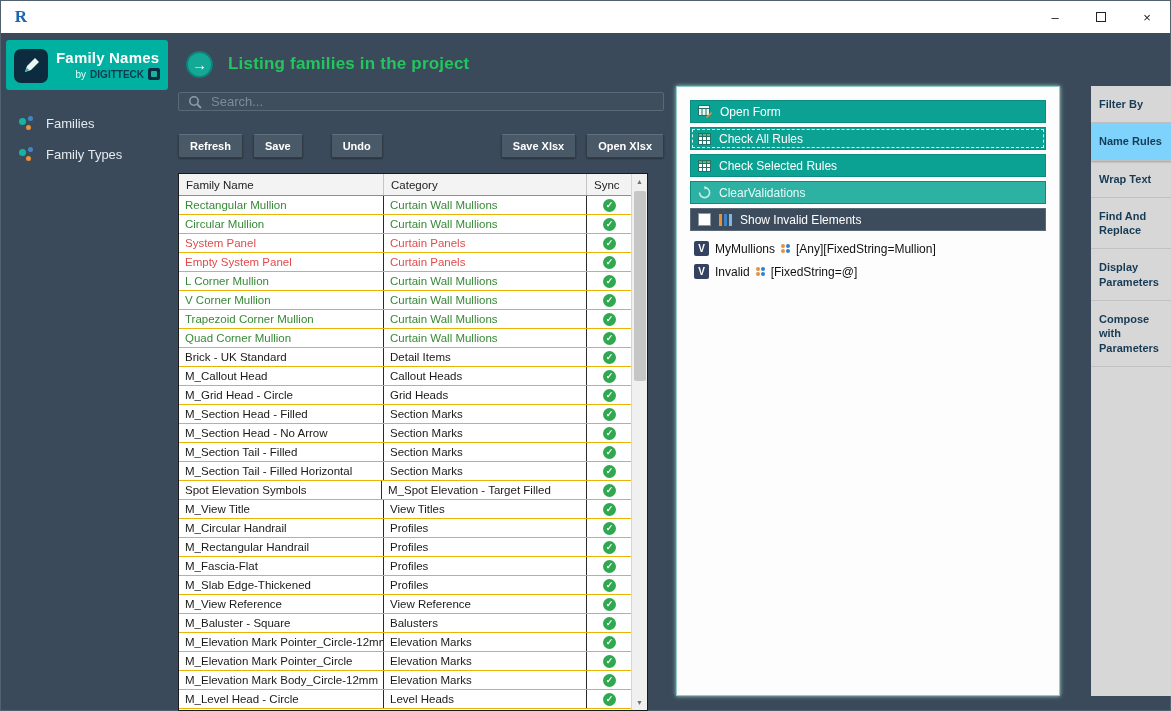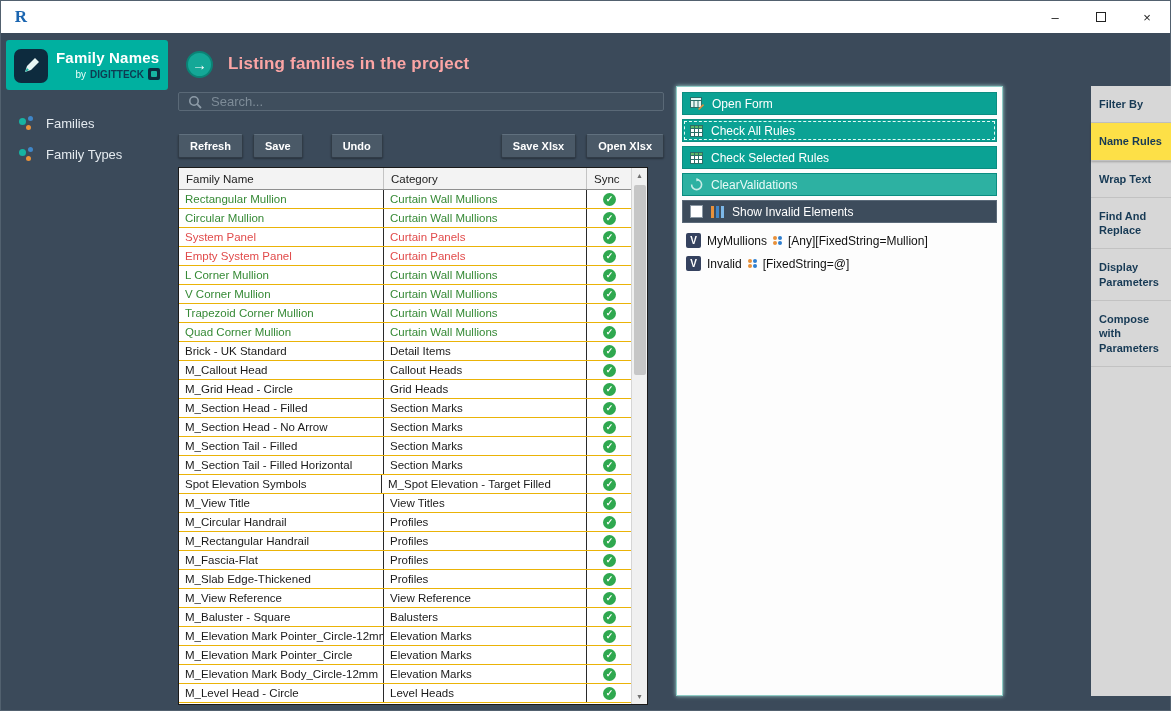--- a/index.html
+++ b/index.html
@@ -32,55 +32,55 @@
   .dot-cluster .d { position:absolute; border-radius:50%; }
   .dot-cluster .d1 { width:7px; height:7px; background:#17b3a2; left:0; top:2px; }
   .dot-cluster .d2 { width:5px; height:5px; background:#3f86c8; left:9px; top:0; }
   .dot-cluster .d3 { width:5px; height:5px; background:#e8913a; left:7px; top:9px; }
 
   
   .center { position:absolute; left:177px; top:14px; width:486px; bottom:12px; }
   .center-header { display:flex; align-items:center; gap:15px; margin-left:8px; height:34px; }
   .circle-arrow { width:27px; height:27px; border-radius:50%; background:#14a897; border:2px solid #0b8376;
     color:#fff; display:flex; align-items:center; justify-content:center; font-size:15px; font-weight:bold; }
-  .page-title { color:#fca5a5; font-size:17px; font-weight:bold; letter-spacing:.2px; }
+  .page-title { color:#22c55e; font-size:17px; font-weight:bold; letter-spacing:.2px; }
 
   .search-bar { margin-top:11px; height:19px; background:#3f4e5d; border:1px solid #5a6977; border-radius:2px;
     display:flex; align-items:center; padding:0 9px; gap:9px; }
   .search-input { flex:1; background:transparent; border:none; outline:none; color:#cfd7de; font-size:13px; }
   .search-input::placeholder { color:#7e8c98; }
 
   .toolbar { margin-top:23px; display:flex; gap:10px; align-items:center; }
   .tbtn { background:#4a5967; border:1px solid #313c47; border-top-color:#60707e; color:#fff; font-size:11px; font-weight:bold;
     padding:5px 11px; border-radius:2px; box-shadow:0 1px 2px rgba(0,0,0,.35); cursor:default; }
   .tbtn.undo { margin-left:18px; }
   .tb-spacer { flex:1; }
 
-  .table { margin-top:9px; position:relative; height:538px; width:470px; background:#ffffff; border:1px solid #1a1a1a; }
+  .table { margin-top:15px; position:relative; height:538px; width:470px; background:#ffffff; border:1px solid #1a1a1a; }
   .thead { display:flex; height:22px; background:#f3f3f3; border-bottom:1px solid #8f8f8f; font-size:11.5px; color:#222; align-items:stretch; }
   .hcell { display:flex; align-items:center; padding-left:7px; border-right:1px solid #c4c4c4; }
   .h-name { width:205px; } .h-cat { width:203px; } .h-sync { width:45px; border-right:none; }
   .tbody { position:absolute; top:22px; left:0; width:453px; bottom:0; overflow:hidden; }
   .trow { display:flex; height:19px; border-bottom:1px solid #eab308; font-size:11.5px; align-items:stretch; background:#fff; }
   .cell { padding-left:6px; border-right:1px solid #2a2a2a; display:flex; align-items:center; overflow:hidden; white-space:nowrap; color:#1a1a1a; }
   .c-name { width:205px; } .c-cat { width:203px; } .c-sync { width:45px; justify-content:center; border-right:none; padding-left:0; }
   .trow.green .c-name, .trow.green .c-cat { color:#368a36; }
   .trow.red .c-name, .trow.red .c-cat { color:#e14b4b; }
   .sync-check { width:13px; height:13px; border-radius:50%; background:#2fa84f; color:#fff; font-size:9px;
     display:flex; align-items:center; justify-content:center; font-weight:bold; flex:none; }
 
   .vscroll { position:absolute; top:0; right:0; bottom:0; width:16px; background:#f0f0f0; border-left:1px solid #d5d5d5;
     display:flex; flex-direction:column; align-items:center; }
   .scroll-btn { height:15px; width:16px; color:#707070; font-size:7px; display:flex; align-items:center; justify-content:center; cursor:default; }
   .scroll-btn.down { margin-top:auto; }
   .scroll-thumb { width:12px; height:190px; background:#c6c6c6; border-radius:2px; margin-top:2px; }
 
   
-  .rules-panel { position:absolute; left:675px; top:53px; width:327px; bottom:14px; background:#fdfdfd;
-    border:1px solid #8fcdc6; box-shadow:0 0 4px #9fd8d2; padding:5px; }
+  .rules-panel { position:absolute; left:675px; top:53px; width:384px; bottom:14px; background:#fdfdfd;
+    border:1px solid #8fcdc6; box-shadow:0 0 4px #9fd8d2; padding:13px; }
   .rbtn { height:23px; margin-bottom:4px; display:flex; align-items:center; gap:8px; padding:0 7px;
     color:#fff; font-size:12px; background:#0ba294; border:1px solid #0b8d81; cursor:default; }
   .rbtn.dashed { outline:1px dashed #e5fbf7; outline-offset:-3px; }
   .rbtn.clear { background:#2db1a2; color:#e9faf7; }
   .rbtn.dark { background:#3d4c5c; border:1px solid #5b6a79; }
   .checkbox { width:13px; height:13px; background:#ffffff; border:1px solid #8b98a4; flex:none; }
   .bars-icon { display:flex; gap:2px; align-items:flex-end; height:12px; }
   .bars-icon i { display:block; width:3px; height:12px; }
   .bars-icon .b1 { background:#e8913a; } .bars-icon .b2 { background:#3f86c8; } .bars-icon .b3 { background:#7db8e8; }
 
@@ -89,21 +89,21 @@
   .v-badge { width:15px; height:15px; background:#35425f; color:#fff; font-size:10px; font-weight:bold;
     display:flex; align-items:center; justify-content:center; border-radius:2px; flex:none; }
   .dots2 { display:grid; grid-template-columns:4px 4px; gap:1px; flex:none; }
   .dots2 i { display:block; width:4px; height:4px; border-radius:50%; }
   .dots2 .o { background:#e8913a; } .dots2 .bl { background:#2f7fd0; }
 
   
   .right-tabs { position:absolute; left:1090px; top:53px; width:81px; bottom:14px; background:#d7d7d7; }
   .rtab { padding:11px 8px; font-size:11px; font-weight:bold; color:#173a55; border-bottom:1px solid #c2c2c2;
     line-height:1.3; cursor:default; }
-  .rtab.selected { background:#fde047; box-shadow:0 1px 2px rgba(0,0,0,.25); }
+  .rtab.selected { background:#7dd3fc; box-shadow:0 1px 2px rgba(0,0,0,.25); }
 </style>
 </head>
 <body>
 
 <div class="window">
 
   <div class="titlebar">
     <div class="revit-icon">R</div>
     <div class="win-controls">
       <div class="win-btn">

